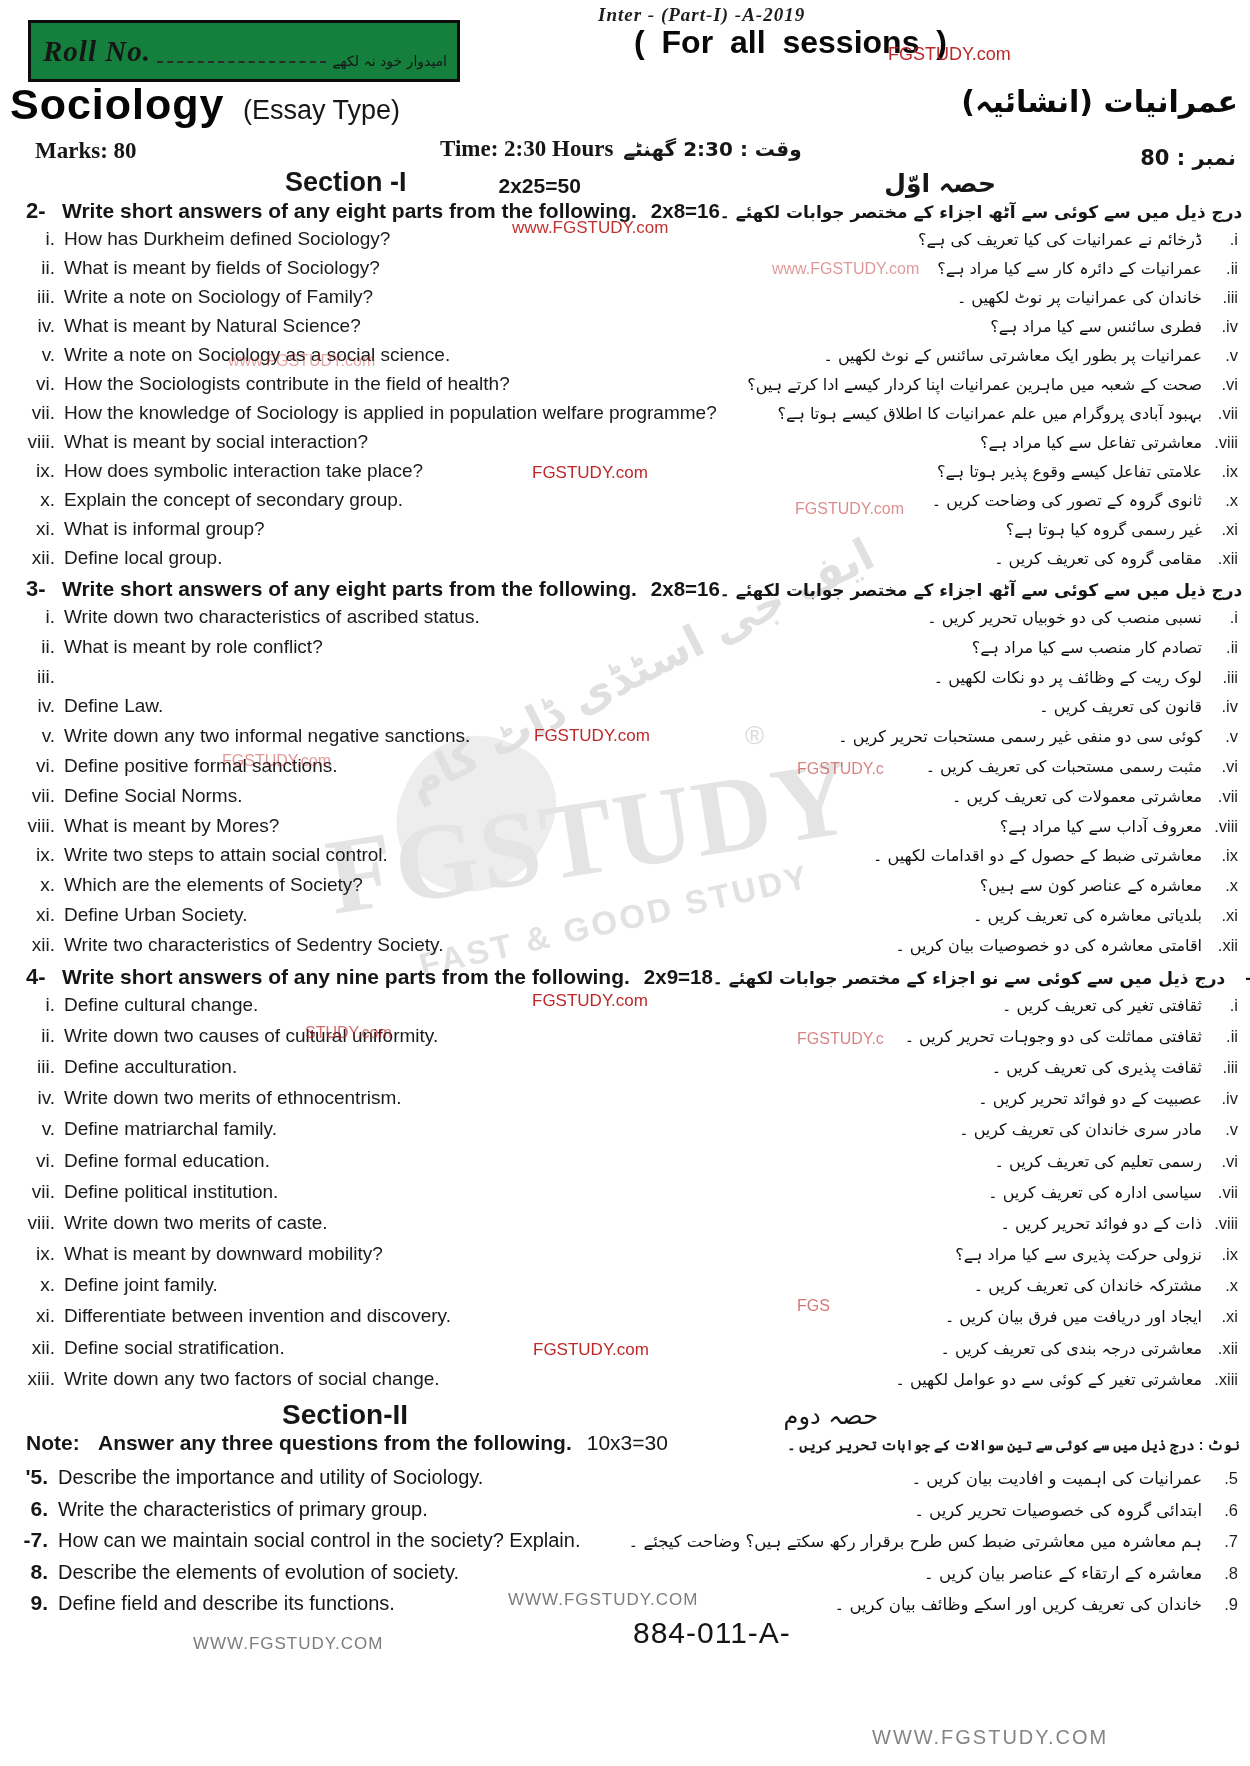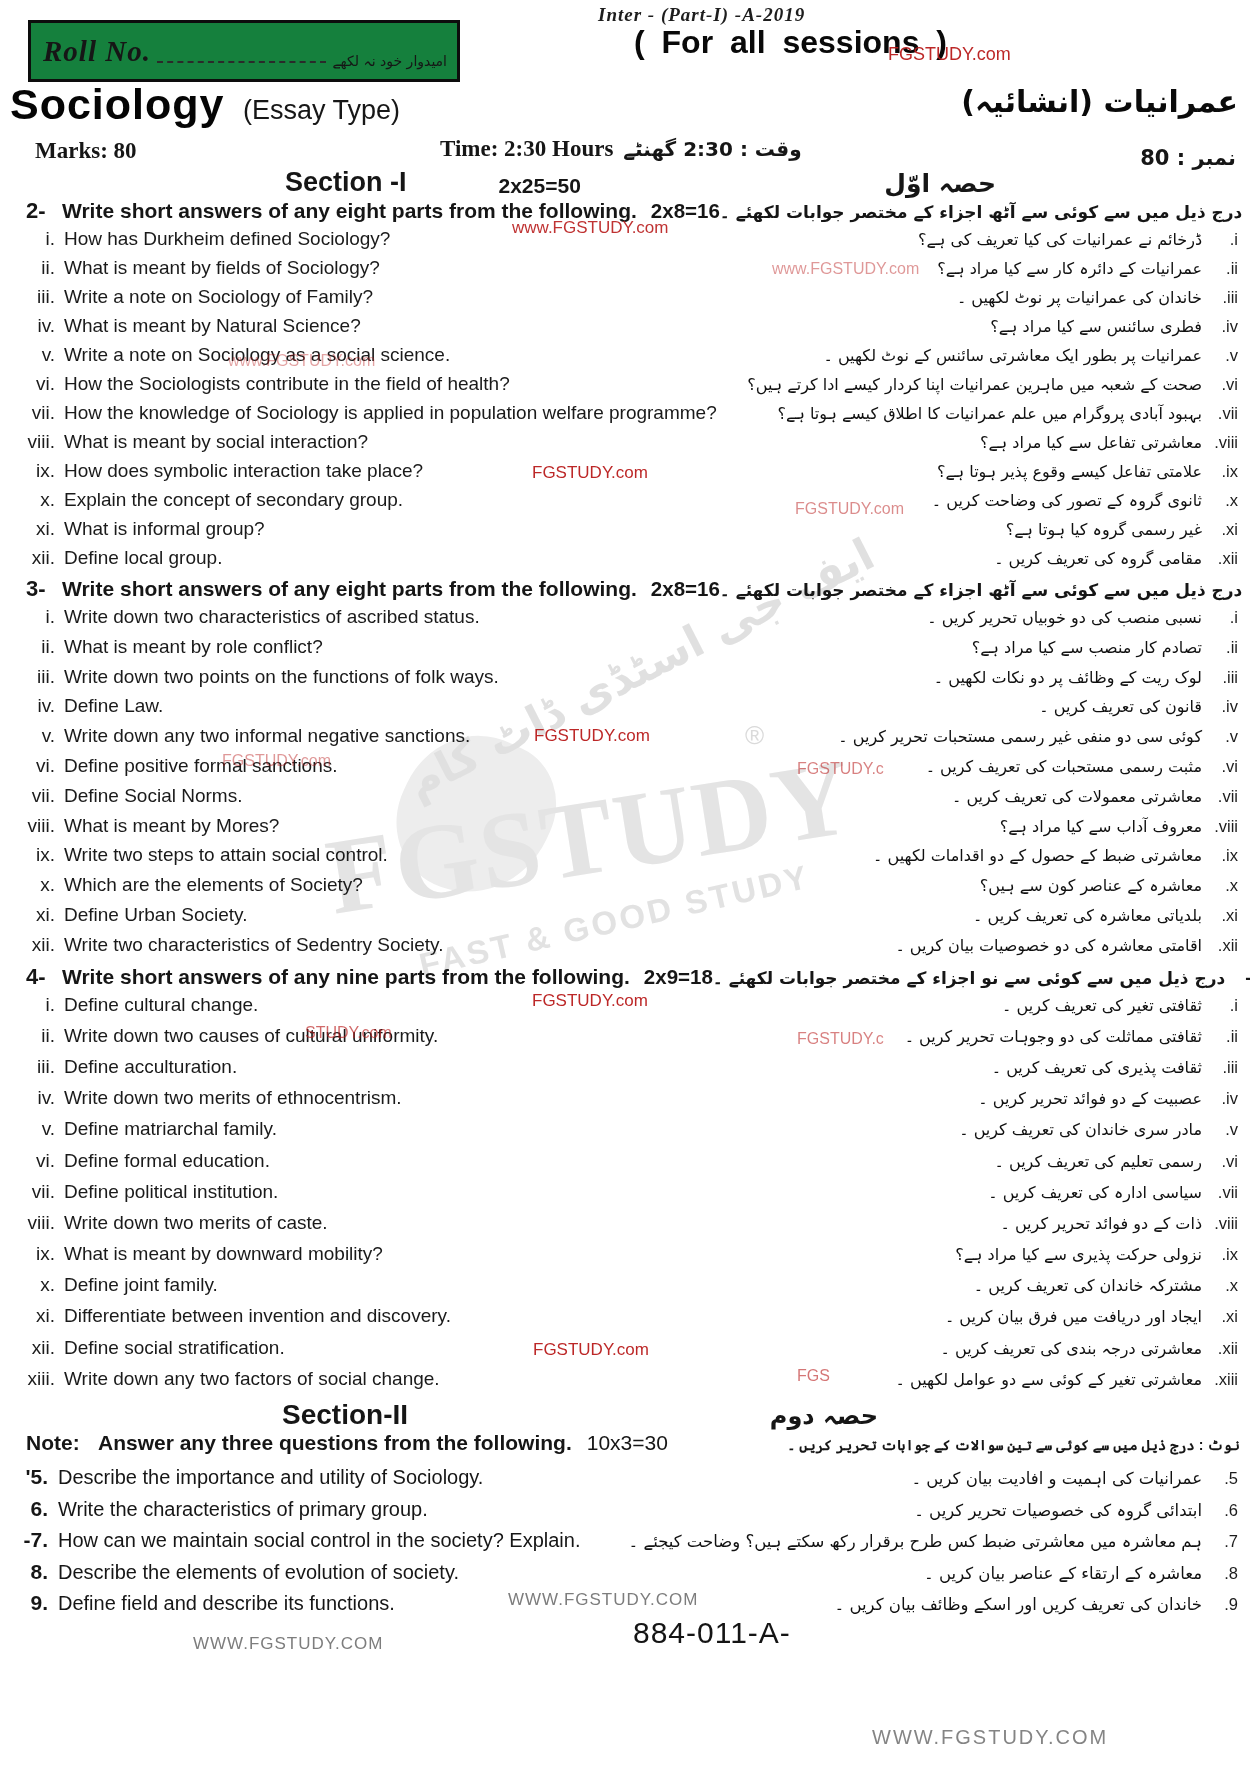--- a/index.html
+++ b/index.html
@@ -47,21 +47,21 @@
   .qb1 .part-row{min-height:29.8px;}
   .qb2 .part-row{min-height:31.2px;}
   .en-num{flex:0 0 64px;text-align:right;padding-right:9px;font-size:19px;color:#1c1c1c;}
   .en-text{font-size:19px;color:#1a1a1a;white-space:nowrap;}
   .ur-cell{margin-left:auto;display:flex;align-items:baseline;}
   .ur-text{font-family:"DejaVu Sans",sans-serif;font-size:16px;color:#101010;white-space:nowrap;}
   .ur-num{flex:0 0 44px;text-align:right;padding-right:8px;font-size:16.5px;color:#1c1c1c;}
 
   .sec2-row{display:flex;align-items:baseline;height:32px;}
   .sec-title2{margin-left:282px;font-size:28px;font-weight:800;}
-  .sec2-ur{margin-left:auto;margin-right:368px;font-family:"DejaVu Sans",sans-serif;font-size:24px;font-weight:700;}
+  .sec2-ur{margin-left:auto;margin-right:368px;font-family:"DejaVu Sans",sans-serif;font-size:24px;font-weight:400;}
   .note-row{display:flex;align-items:baseline;height:34px;}
   .note-label{flex:0 0 98px;padding-left:26px;font-size:21px;font-weight:800;}
   .note-text{font-size:21px;font-weight:800;white-space:nowrap;}
   .note-marks{margin-left:15px;font-size:21px;font-weight:400;}
   .note-ur{margin-left:auto;font-family:Liberation Sans, sans-serif;font-size:14px;font-weight:700;white-space:nowrap;padding-right:6px;}
 
   .lq-row{display:flex;align-items:baseline;min-height:31.5px;}
   .lq-num{flex:0 0 58px;text-align:right;padding-right:10px;font-size:21px;font-weight:800;}
   .lq-text{font-size:20px;color:#161616;white-space:nowrap;}
   .lq-ur{font-size:16.5px;}
@@ -103,21 +103,21 @@
   <div class="wm-s" style="left:228px;top:352px;font-size:16px;opacity:.4">www.FGSTUDY.com</div>
   <div class="wm-s" style="left:532px;top:463px;font-size:17px;opacity:.95">FGSTUDY.com</div>
   <div class="wm-s" style="left:795px;top:500px;font-size:16px;opacity:.5">FGSTUDY.com</div>
   <div class="wm-s" style="left:534px;top:726px;font-size:17px;opacity:.95">FGSTUDY.com</div>
   <div class="wm-s" style="left:222px;top:752px;font-size:16px;opacity:.45">FGSTUDY.com</div>
   <div class="wm-s" style="left:797px;top:760px;font-size:16px;opacity:.55">FGSTUDY.c</div>
   <div class="wm-s" style="left:532px;top:991px;font-size:17px;opacity:.95">FGSTUDY.com</div>
   <div class="wm-s" style="left:305px;top:1024px;font-size:16px;opacity:.65">STUDY.com</div>
   <div class="wm-s" style="left:797px;top:1030px;font-size:16px;opacity:.55">FGSTUDY.c</div>
   <div class="wm-s" style="left:533px;top:1340px;font-size:17px;opacity:.95">FGSTUDY.com</div>
-  <div class="wm-s" style="left:797px;top:1367px;font-size:16px;opacity:.6">FGS</div>
+  <div class="wm-s" style="left:797px;top:1297px;font-size:16px;opacity:.6">FGS</div>
   <div class="wm-s wm-caps" style="left:508px;top:1590px;font-size:17px;opacity:.9;letter-spacing:1px">WWW.FGSTUDY.COM</div>
   <div class="wm-s wm-caps" style="left:193px;top:1634px;font-size:17px;opacity:.9;letter-spacing:1px">WWW.FGSTUDY.COM</div>
   <div class="wm-s wm-caps" style="left:872px;top:1726px;font-size:20px;opacity:.85;letter-spacing:2px">WWW.FGSTUDY.COM</div>
 
   <div class="exam-code">Inter - (Part-I) -A-2019</div>
   <div class="roll-box">
     <span class="roll-label">Roll No.</span>
     <span class="roll-line"></span>
     <span class="roll-urdu" dir="rtl">امیدوار خود نہ لکھے</span>
   </div>
@@ -273,21 +273,20 @@
             <div class="part-row">
     <span class="en-num">ii.</span>
     <span class="en-text">What is meant by role conflict?</span>
     <span class="ur-cell">
       <span class="ur-text" dir="rtl">تصادم کار منصب سے کیا مراد ہے؟</span>
       <span class="ur-num">.ii</span>
     </span>
   </div>
             <div class="part-row">
     <span class="en-num">iii.</span>
-    <span class="en-text">Write down two points on the functions of folk ways.</span>
     <span class="ur-cell">
       <span class="ur-text" dir="rtl">لوک ریت کے وظائف پر دو نکات لکھیں ۔</span>
       <span class="ur-num">.iii</span>
     </span>
   </div>
             <div class="part-row">
     <span class="en-num">iv.</span>
     <span class="en-text">Define Law.</span>
     <span class="ur-cell">
       <span class="ur-text" dir="rtl">قانون کی تعریف کریں ۔</span>

